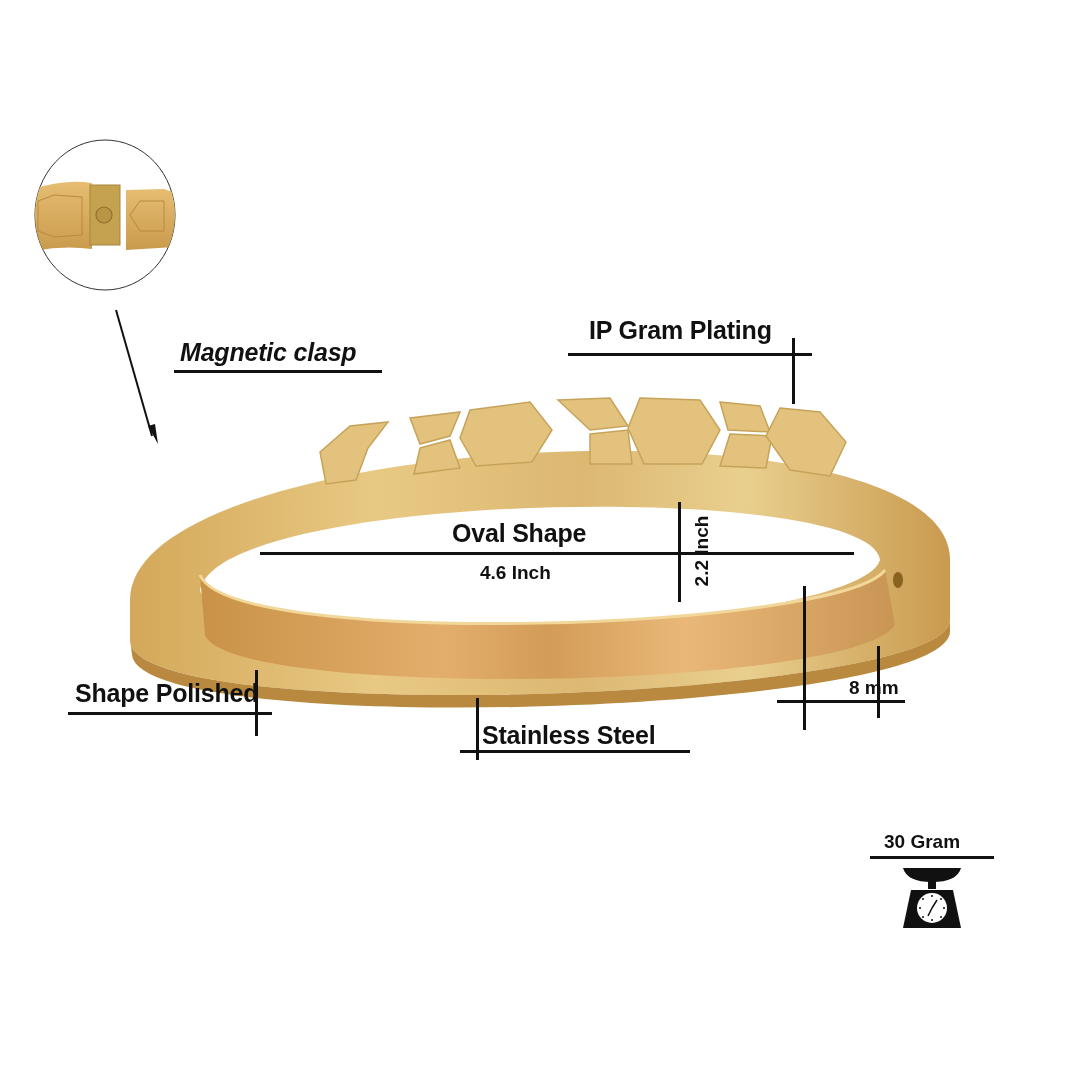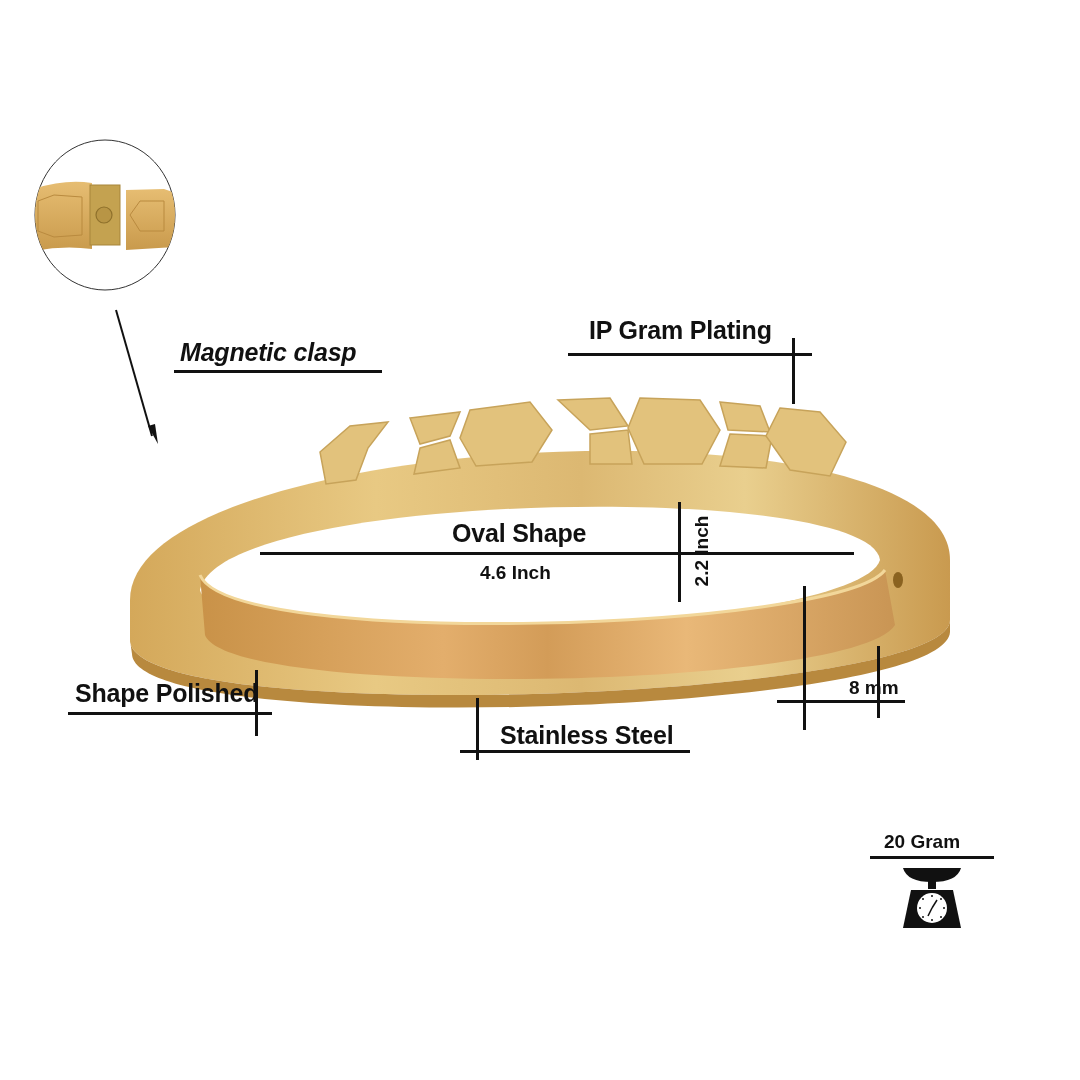--- a/index.html
+++ b/index.html
@@ -100,25 +100,25 @@
 
 <div class="line" style="left:803px; top:586px; width:3px; height:144px;"></div>
 <div class="line" style="left:877px; top:646px; width:3px; height:72px;"></div>
 <div class="line" style="left:777px; top:700px; width:128px; height:3px;"></div>
 <div class="small-label" style="left:849px; top:677px;">8 mm</div>
 
 <div class="label" style="left:75px; top:679px;">Shape Polished</div>
 <div class="line" style="left:68px; top:712px; width:204px; height:3px;"></div>
 <div class="line" style="left:255px; top:670px; width:3px; height:66px;"></div>
 
-<div class="label" style="left:482px; top:721px;margin-left:18px;">Stainless Steel</div>
+<div class="label" style="left:482px; top:721px;">Stainless Steel</div>
 <div class="line" style="left:460px; top:750px; width:230px; height:3px;"></div>
 <div class="line" style="left:476px; top:698px; width:3px; height:62px;"></div>
 
-<div class="small-label" style="left:884px; top:831px;">20 Gram</div>
+<div class="small-label" style="left:884px; top:831px;">30 Gram</div>
 <div class="line" style="left:870px; top:856px; width:124px; height:3px;"></div>
 <svg width="70" height="68" style="left:897px; top:864px;" viewBox="0 0 70 68">
   <path d="M6 4 L64 4 Q60 18 35 18 Q10 18 6 4 Z" fill="#111"></path>
   <rect x="31" y="17" width="8" height="8" fill="#111"></rect>
   <path d="M14 26 L56 26 L64 64 L6 64 Z" fill="#111"></path>
   <circle cx="35" cy="44" r="15" fill="#fff"></circle>
   <g fill="#111">
     <circle cx="35" cy="32" r="1"></circle>
       <circle cx="44" cy="35" r="1"></circle>
       <circle cx="47" cy="44" r="1"></circle>

